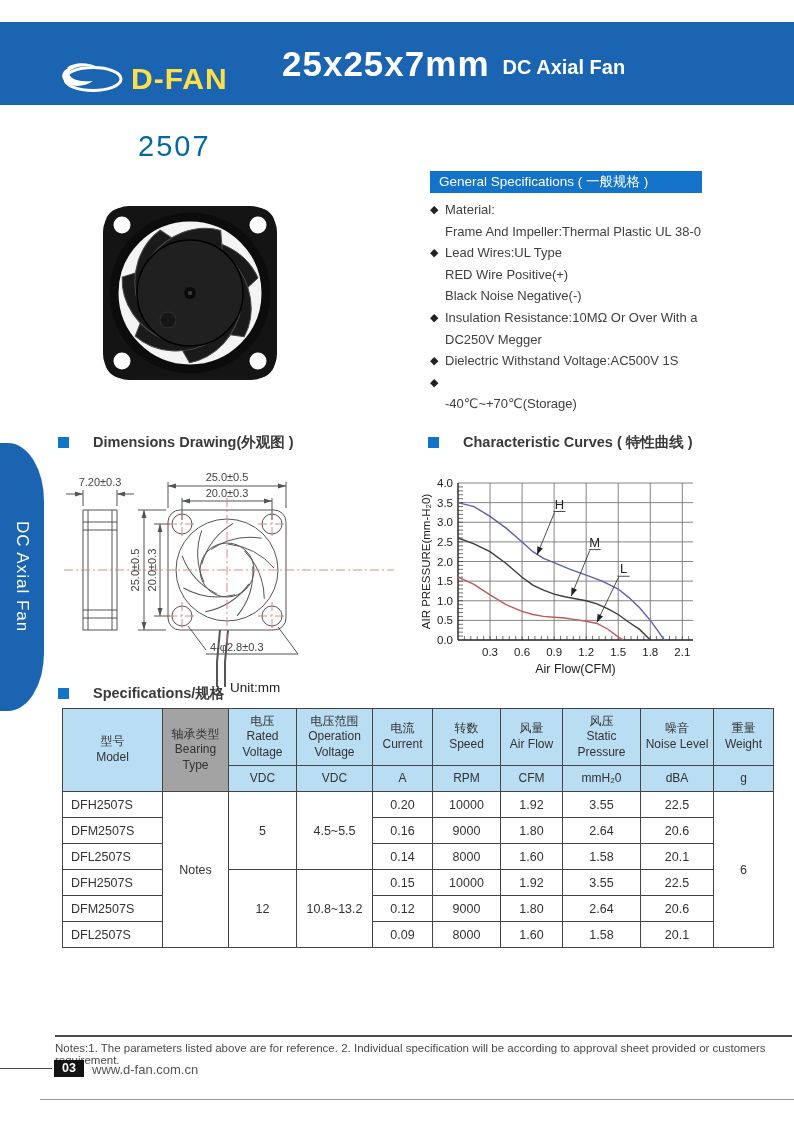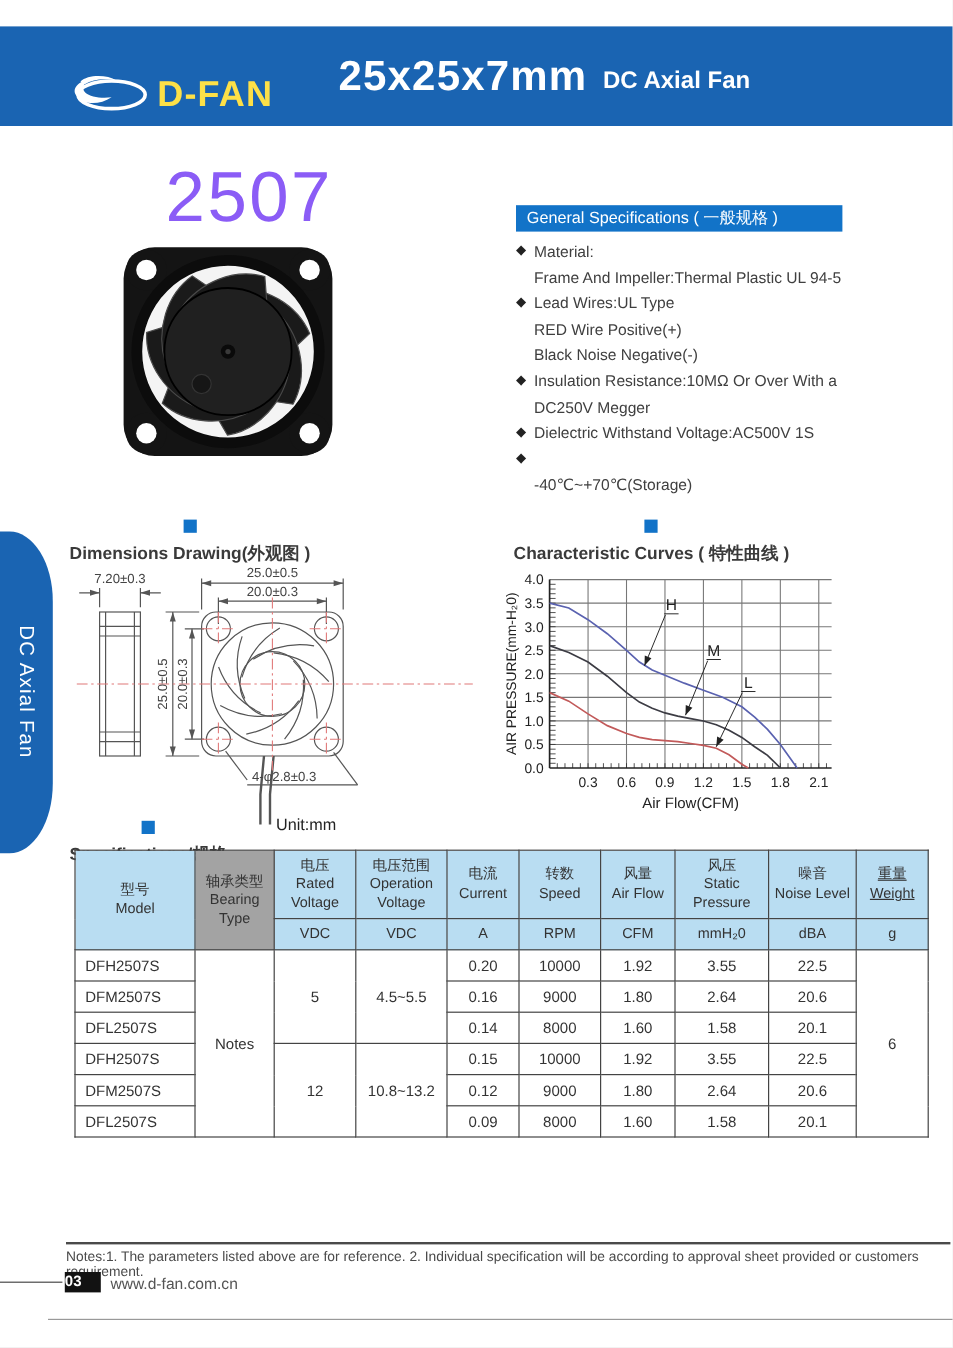--- a/index.html
+++ b/index.html
@@ -13,48 +13,48 @@
   .brand-text{color:#fde047;font-size:30px;font-weight:bold;letter-spacing:1px;}
   .head-title{position:absolute;left:282px;top:0;height:83px;display:flex;align-items:center;}
   .head-size{color:#fff;font-size:35px;font-weight:600;letter-spacing:1px;}
   .head-sub{color:#fff;font-size:20px;font-weight:600;margin-left:13px;padding-top:8px;}
 
   
   .side-tab{position:absolute;left:0;top:443px;width:44px;height:268px;
     border-radius:0 36px 36px 0 / 0 58px 58px 0;display:flex;align-items:center;justify-content:center;}
   .side-tab span{writing-mode:vertical-rl;color:#fff;font-size:17px;letter-spacing:1px;}
 
-  .model-no{position:absolute;left:138px;top:130px;font-size:59px;color:#8b5cf6;letter-spacing:2px;}
+  .model-no{position:absolute;left:138px;top:130px;font-size:29px;color:#0369a1;letter-spacing:2px;}
 
   
   .gs-bar{position:absolute;left:430px;top:171px;width:272px;height:22px;
     color:#fff;font-size:13.5px;line-height:22px;padding-left:9px;box-sizing:border-box;}
   .gs-list{position:absolute;left:430px;top:199px;width:320px;font-size:13px;color:#3f3f3f;}
   .gs-item{display:flex;line-height:21.6px;}
   .gs-bullet{width:15px;flex:0 0 15px;font-size:11px;color:#222;}
 
   
-  .sec-title{position:absolute;display:flex;align-items:center;gap:8px;font-size:14.5px;font-weight:600;color:#3a3a3a;flex-direction:column;}
+  .sec-title{position:absolute;display:flex;align-items:center;gap:24px;font-size:14.5px;font-weight:600;color:#3a3a3a;}
   .sec-sq{width:11px;height:11px;flex:0 0 11px;}
 
   svg text{font-family:"Liberation Sans","DejaVu Sans",sans-serif;}
 
   
   .spec-table{position:absolute;left:62px;top:708px;width:669px;border-collapse:collapse;table-layout:fixed;}
   .spec-table th,.spec-table td{border:1px solid #444;text-align:center;vertical-align:middle;
      font-weight:normal;color:#333;white-space:pre-line;}
   .spec-table th{font-size:12px;line-height:1.3;}
   .spec-table .hrow1 th{height:54px;}
   .spec-table .hrow2 th{height:23px;}
   .spec-table td{font-size:12.5px;height:23px;background:#fff;}
 
   .notes{position:absolute;left:55px;top:1042px;width:716px;font-size:11.5px;color:#4a4a4a;}
   .rule{position:absolute;background:#4a4a4a;}
   .page-badge{position:absolute;left:54px;top:1060px;width:30px;height:17px;background:#121212;
-     color:#fff;font-size:12.5px;font-weight:bold;text-align:left;line-height:17px;}
+     color:#fff;font-size:12.5px;font-weight:bold;text-align:center;line-height:17px;}
   .website{position:absolute;left:92px;top:1062px;font-size:13px;color:#555;}
 </style>
 </head>
 <body>
 
 <div class="page">
 
   <div class="header-band" style="background:#1a64b2;">
     <div class="brand">
       <svg width="72" height="42" viewBox="0 0 72 42">
@@ -105,21 +105,21 @@
   </svg>
 
   <div class="gs-bar" style="background:#1273c8;">General Specifications ( 一般规格 )</div>
   <div class="gs-list">
     <div class="gs-item">
         <span class="gs-bullet">◆</span>
         <span>Material:</span>
       </div>
     <div class="gs-item">
         <span class="gs-bullet"></span>
-        <span>Frame And Impeller:Thermal Plastic UL 94-5</span>
+        <span>Frame And Impeller:Thermal Plastic UL 38-0</span>
       </div>
     <div class="gs-item">
         <span class="gs-bullet">◆</span>
         <span>Lead Wires:UL Type</span>
       </div>
     <div class="gs-item">
         <span class="gs-bullet"></span>
         <span>RED Wire Positive(+)</span>
       </div>
     <div class="gs-item">
@@ -411,21 +411,21 @@
 Current</th>
       <th style="background:#b9ddf2;">转数
 Speed</th>
       <th style="background:#b9ddf2;">风量
 Air Flow</th>
       <th style="background:#b9ddf2;">风压
 Static
 Pressure</th>
       <th style="background:#b9ddf2;">噪音
 Noise Level</th>
-      <th style="background:#b9ddf2;text-decoration:underline;">重量
+      <th style="background:#b9ddf2;">重量
 Weight</th>
     </tr>
     <tr class="hrow2">
       <th style="background:#b9ddf2;">VDC</th>
       <th style="background:#b9ddf2;">VDC</th>
       <th style="background:#b9ddf2;">A</th>
       <th style="background:#b9ddf2;">RPM</th>
       <th style="background:#b9ddf2;">CFM</th>
       <th style="background:#b9ddf2;">mmH₂0</th>
       <th style="background:#b9ddf2;">dBA</th>

